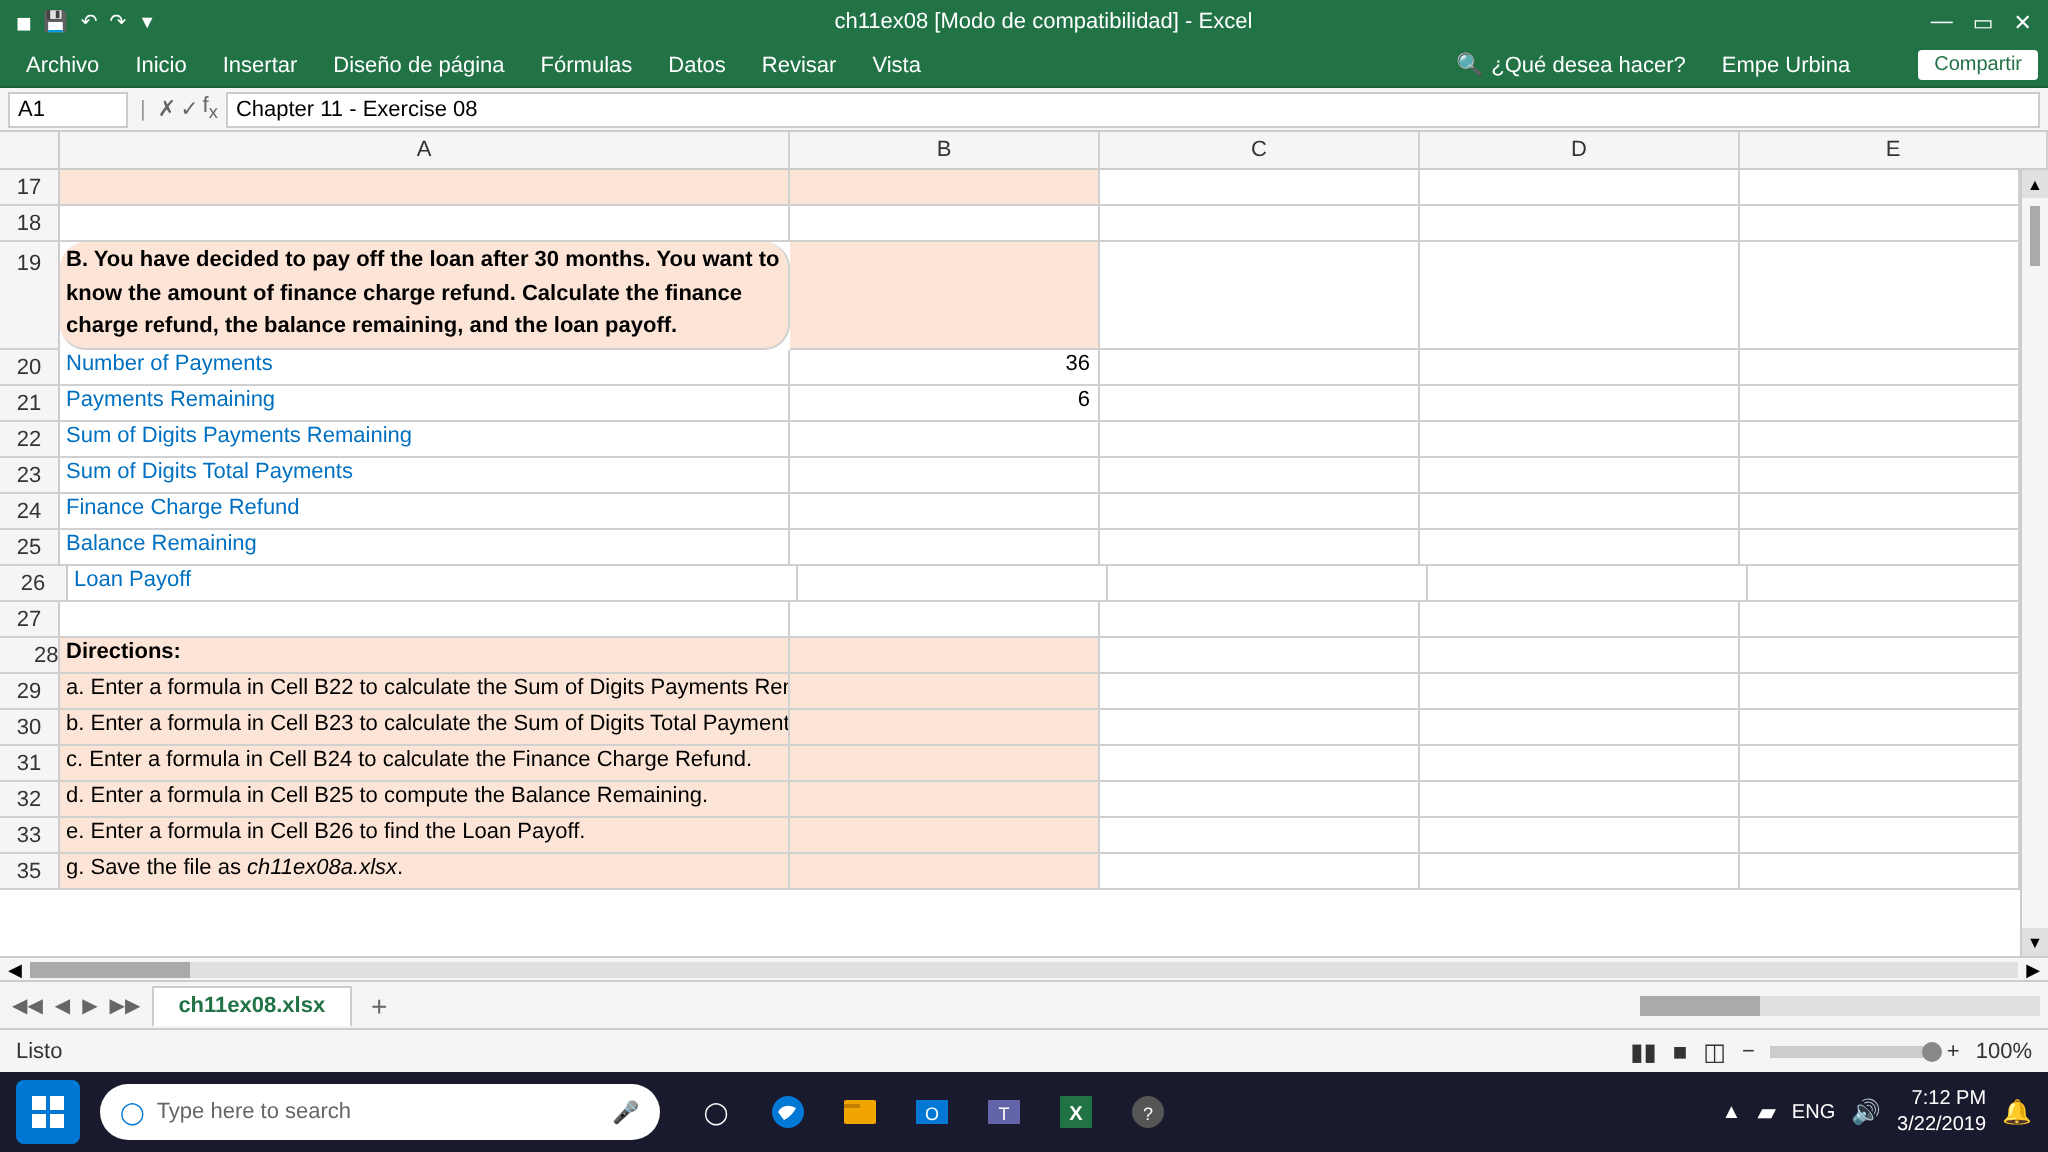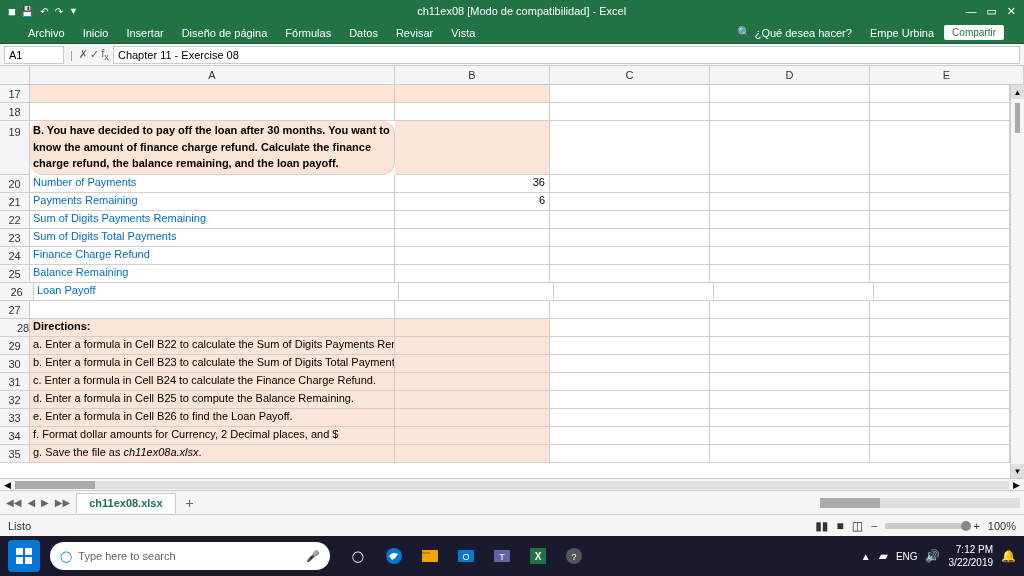--- a/index.html
+++ b/index.html
@@ -5,25 +5,25 @@
     * { margin: 0; padding: 0; box-sizing: border-box; }
     body { font-family: 'Segoe UI', Arial, sans-serif; font-size: 11px; background: #fff; overflow: hidden; width: 1024px; height: 576px; display: flex; flex-direction: column; }
 
     
     .title-bar { height: 22px; background: #217346; display: flex; align-items: center; justify-content: space-between; padding: 0 8px; color: white; font-size: 11px; }
     .title-bar-left { display: flex; gap: 6px; align-items: center; }
     .title-bar-center { flex: 1; text-align: center; font-size: 11px; }
     .title-bar-right { display: flex; gap: 10px; align-items: center; font-size: 11px; }
 
     
-    .menu-bar { height: 22px; background: #217346; display: flex; align-items: center; padding: 0 20px; gap: 2px; border-bottom: 1px solid #1a5c38; }
+    .menu-bar { height: 22px; background: #217346; display: flex; align-items: center; padding: 0 5px; gap: 2px; border-bottom: 1px solid #1a5c38; }
     .menu-item { color: white; padding: 2px 8px; font-size: 11px; cursor: pointer; }
     .menu-search { color: white; font-size: 11px; display: flex; align-items: center; gap: 4px; margin-left: auto; padding: 0 8px; }
     .menu-user { color: white; font-size: 11px; padding: 0 8px; }
-    .menu-share { color: #217346; background: white; font-size: 10px; padding: 2px 8px; border-radius: 2px; cursor: pointer; }
+    .menu-share { color: #217346; background: white; font-size: 10px; padding: 2px 8px; border-radius: 2px; cursor: pointer; margin-left: 24px; }
 
     
     .formula-bar { height: 22px; background: #f5f5f5; border-bottom: 1px solid #ccc; display: flex; align-items: center; padding: 0 4px; gap: 4px; }
     .cell-ref { width: 60px; border: 1px solid #ccc; height: 18px; padding: 0 4px; font-size: 11px; background: white; }
     .formula-divider { color: #999; padding: 0 2px; }
     .formula-icons { display: flex; gap: 2px; align-items: center; color: #666; font-size: 11px; }
     .formula-content { flex: 1; border: 1px solid #ccc; height: 18px; padding: 0 4px; font-size: 11px; background: white; }
 
     
     .spreadsheet { flex: 1; display: flex; flex-direction: column; overflow: hidden; }
@@ -286,28 +286,20 @@
 
       <div class="grid-row">
         <div class="row-num" style="width:30px;min-width:30px;border-right:1px solid #ccc;border-bottom:1px solid #d0d0d0;height:18px;text-align:center;background:#f5f5f5;font-size:11px;line-height:18px;">33</div>
         <div class="cell cell-a orange-bg">e.  Enter a formula in Cell B26 to find the Loan Payoff.</div>
         <div class="cell cell-b orange-bg"></div>
         <div class="cell cell-c"></div>
         <div class="cell cell-d"></div>
         <div class="cell cell-e"></div>
       </div>
 
-      <div class="grid-row">
-        <div class="row-num" style="width:30px;min-width:30px;border-right:1px solid #ccc;border-bottom:1px solid #d0d0d0;height:18px;text-align:center;background:#f5f5f5;font-size:11px;line-height:18px;">34</div>
-        <div class="cell cell-a orange-bg">f.   Format dollar amounts for Currency, 2 Decimal places, and $</div>
-        <div class="cell cell-b orange-bg"></div>
-        <div class="cell cell-c"></div>
-        <div class="cell cell-d"></div>
-        <div class="cell cell-e"></div>
-      </div>
 
       <div class="grid-row">
         <div class="row-num" style="width:30px;min-width:30px;border-right:1px solid #ccc;border-bottom:1px solid #d0d0d0;height:18px;text-align:center;background:#f5f5f5;font-size:11px;line-height:18px;">35</div>
         <div class="cell cell-a orange-bg">g.  Save the file as <em>ch11ex08a.xlsx</em>.</div>
         <div class="cell cell-b orange-bg"></div>
         <div class="cell cell-c"></div>
         <div class="cell cell-d"></div>
         <div class="cell cell-e"></div>
       </div>
 

